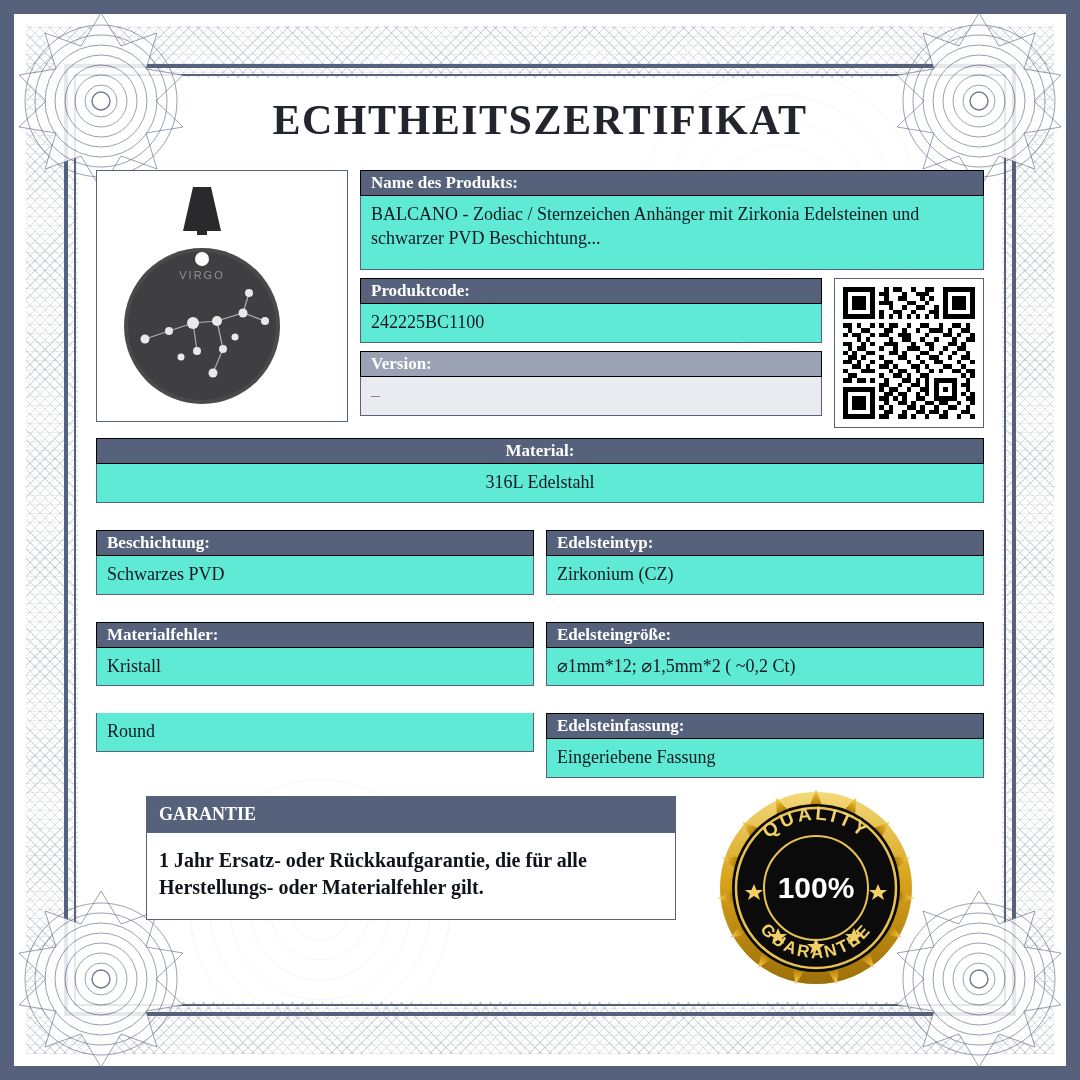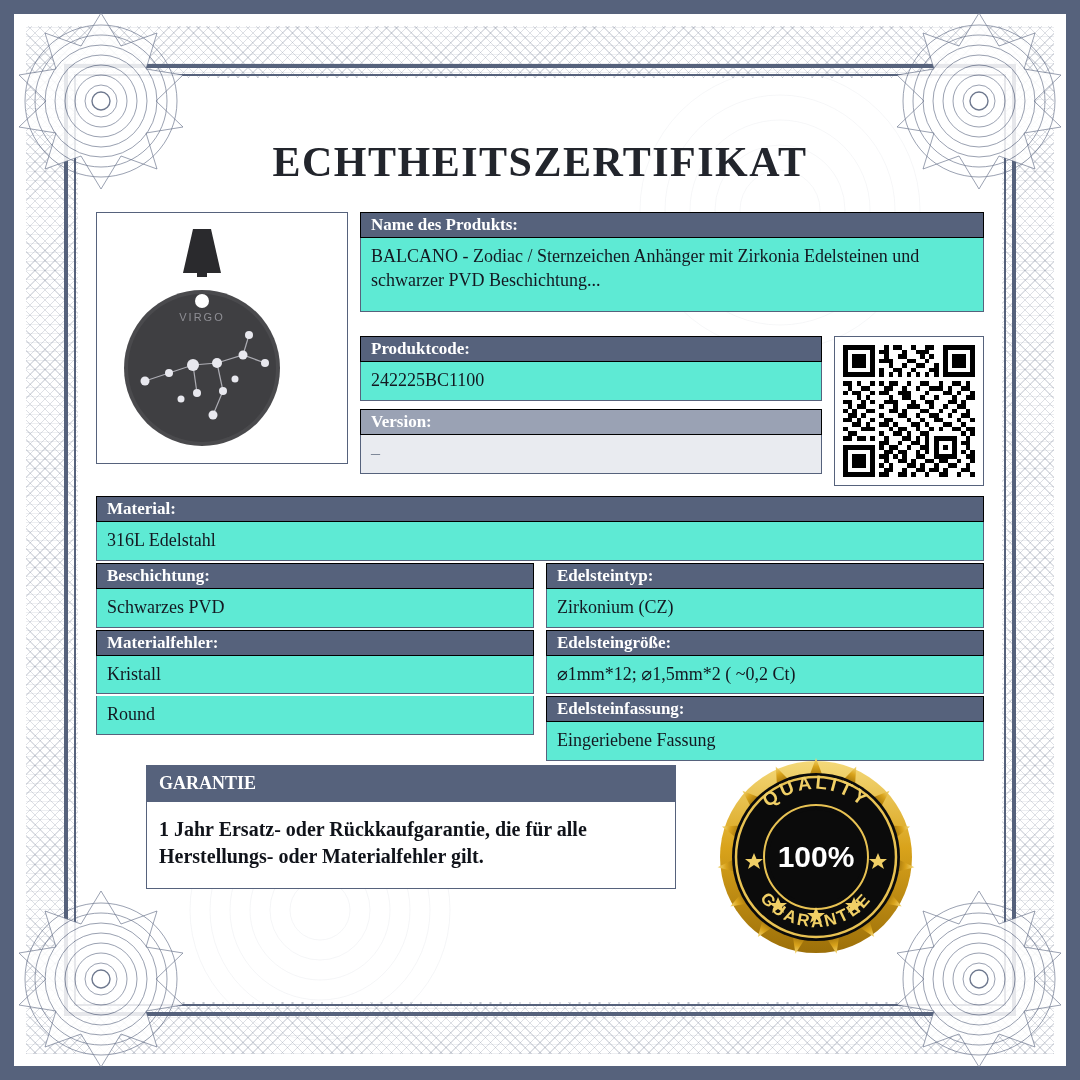--- a/index.html
+++ b/index.html
@@ -99,21 +99,20 @@
     right: 96px;
     bottom: 96px;
   }
 
   .title {
     text-align: center;
     font-size: 42px;
     letter-spacing: 1.5px;
     color: #22252c;
     font-weight: 700;
-    margin-top: 42px;
     margin-bottom: 26px;
     font-family: "Liberation Serif", serif;
   }
   .f-head {
     background: #56627c;
     color: #ffffff;
     font-weight: 700;
     font-size: 17px;
     padding: 2px 10px;
     border: 1px solid #000000;
@@ -150,44 +149,44 @@
     display: flex;
     align-items: center;
     justify-content: flex-start;
     flex: none;
     box-sizing: border-box;
   }
   .top-right { flex: 1; display: flex; flex-direction: column; gap: 0; }
 
   .name-block { width: 100%; }
 
-  .code-qr { display: flex; gap: 12px; margin-top: 24px; }
+  .code-qr { display: flex; gap: 12px; margin-top: 8px; }
   .code-col { flex: 1; display: flex; flex-direction: column; }
   .qr-box {
     width: 150px;
     height: 150px;
     border: 1px solid #56627c;
     box-sizing: border-box;
     padding: 8px;
     background: #fff;
     flex: none;
     display: flex;
     align-items: center;
     justify-content: center;
   }
   .version-block { margin-top: 8px; }
 
-  .material-block { margin-top: 10px; }
-
-  .two-col { display: flex; gap: 12px; margin-top: 2px; justify-content: center; }
+  .material-block { margin-top: 10px; text-align: center; }
+
+  .two-col { display: flex; gap: 12px; margin-top: 27px; justify-content: center; }
   .two-col > div { flex: 1; }
 
   
   .warranty-wrap {
-    margin-top: 4px;
+    margin-top: 18px;
     display: flex;
     align-items: flex-start;
     gap: 16px;
   }
   .warranty {
     width: 530px;
     margin-left: 50px;
   }
   .w-head {
     background: #56627c;

